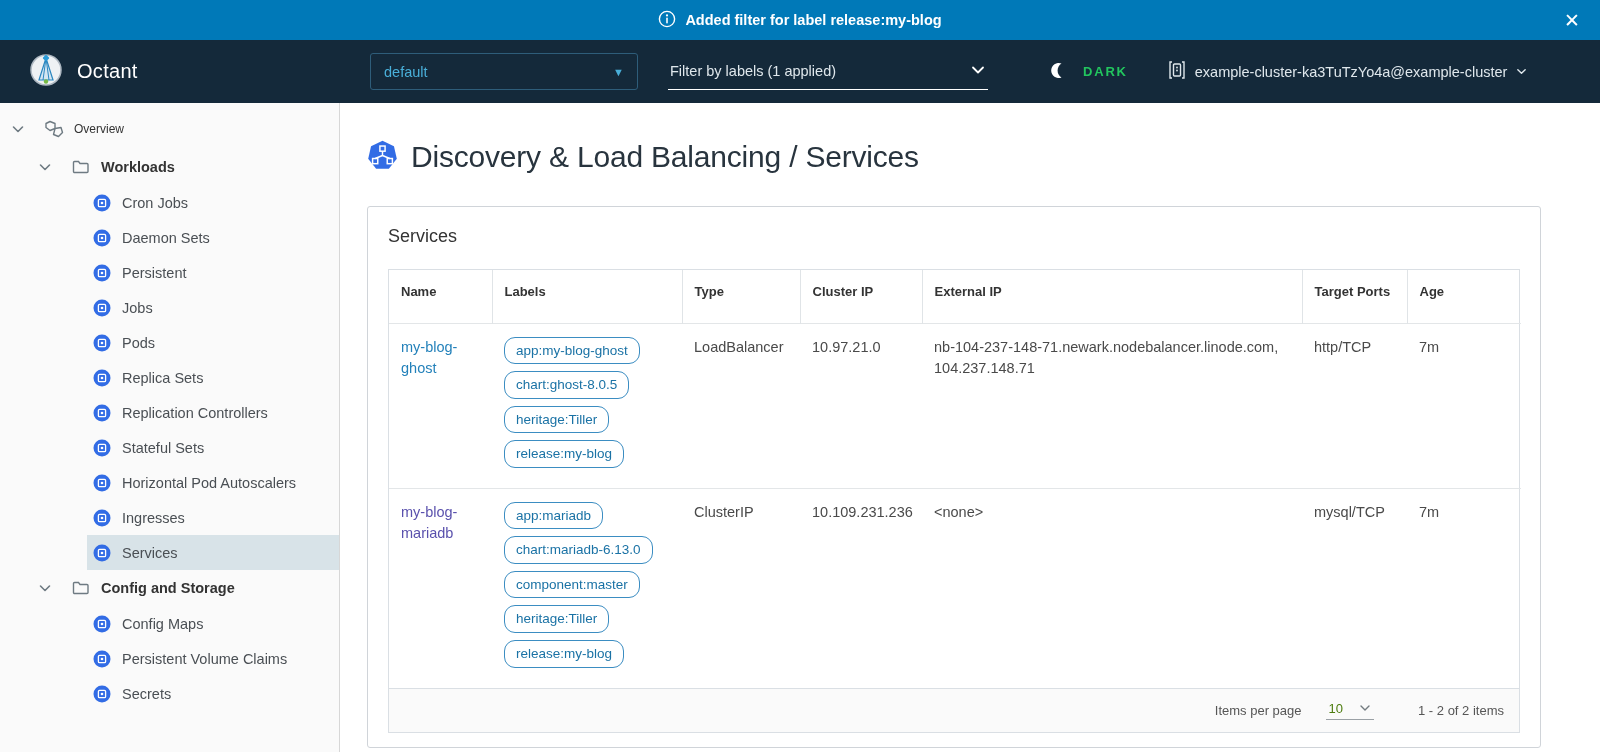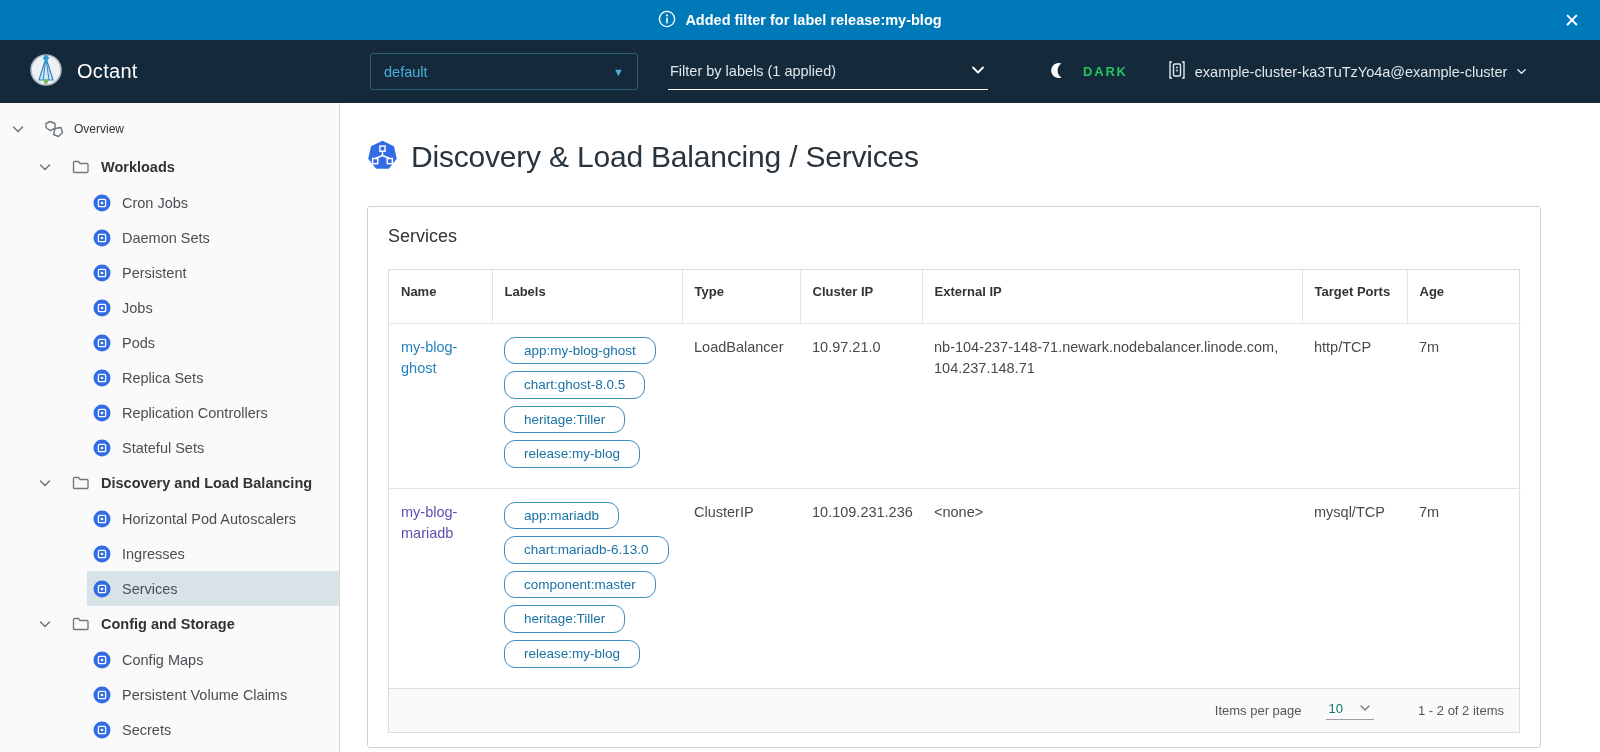--- a/index.html
+++ b/index.html
@@ -58,26 +58,26 @@
   table { width:100%; border-collapse:collapse; table-layout:fixed; }
   th { text-align:left; font-size:13px; font-weight:700; color:#333;
     padding:13px 12px; vertical-align:top; height:53px; border-left:1px solid #e0e4e7; line-height:1.45; }
   th:first-child { border-left:none; }
   td { font-size:14.5px; color:#4a4a4a; padding:13px 12px; vertical-align:top; line-height:1.45; }
   tbody tr { border-top:1px solid #e3e6e8; }
   a.res-link { color:var(--link,#2381ba); text-decoration:none; }
   a.res-link.visited { color:var(--visited,#5a51ad); }
   .pill-line { margin-bottom:7px; }
   .pill { display:inline-block; border:1px solid #3b8dc2; color:#1a72a5; background:#fff;
-    border-radius:11px; padding:3px 19px; font-size:13.5px; cursor:pointer; }
+    border-radius:11px; padding:3px 11px; font-size:13.5px; cursor:pointer; }
 
   .table-footer { height:44px; background:#fafafa; border-top:1px solid #dadfe4;
     display:flex; align-items:center; justify-content:flex-end;
     font-size:13px; color:#565656; padding-right:15px; }
-  .page-size { display:inline-flex; align-items:center; gap:16px; color:#0f766e;
+  .page-size { display:inline-flex; align-items:center; gap:16px; color:#4d7c0f;
     border-bottom:1px solid #9aa0a5; padding:0 3px 3px 3px; margin:0 44px 0 24px; cursor:pointer; }
 </style>
 </head>
 <body>
 
 <div class="notification">
   <span>
     <svg width="18" height="18" viewBox="0 0 18 18">
         <circle cx="9" cy="9" r="7.6" fill="none" stroke="#fff" stroke-width="1.4"></circle>
         <circle cx="9" cy="5.4" r="1.1" fill="#fff"></circle>
@@ -261,33 +261,20 @@
         <span class="nav-ico">
           <span class="k8icon">
             <svg width="18" height="18" viewBox="0 0 18 18">
               <circle cx="9" cy="9" r="8.5" fill="#326ce5"></circle>
               <rect x="5.4" y="5.4" width="7.2" height="7.2" rx="1.2" fill="none" stroke="#fff" stroke-width="1.3"></rect>
               <circle cx="9" cy="9" r="1.3" fill="#fff"></circle>
             </svg>
           </span>
         </span>
         <span class="nav-label">Stateful Sets</span>
-      </div>
-      <div class="nav-row nav-group">
-        <span class="nav-chevron">
-          <svg width="14" height="14" viewBox="0 0 14 14">
-            <path d="M2.5 5l4.5 4.5L11.5 5" fill="none" stroke="#6e7a82" stroke-width="1.6" stroke-linecap="round" stroke-linejoin="round"></path>
-          </svg>
-        </span>
-        <span class="nav-ico">
-          <svg width="18" height="18" viewBox="0 0 18 18">
-            <path d="M1.5 4.5a1 1 0 0 1 1-1h4l1.5 2h7a1 1 0 0 1 1 1v7a1 1 0 0 1-1 1h-12.5a1 1 0 0 1-1-1z" fill="none" stroke="#6e7a82" stroke-width="1.4"></path>
-          </svg>
-        </span>
-        <span class="nav-label">Discovery and Load Balancing</span>
       </div>
       <div class="nav-row nav-leaf">
         <span class="nav-ico">
           <span class="k8icon">
             <svg width="18" height="18" viewBox="0 0 18 18">
               <circle cx="9" cy="9" r="8.5" fill="#326ce5"></circle>
               <rect x="5.4" y="5.4" width="7.2" height="7.2" rx="1.2" fill="none" stroke="#fff" stroke-width="1.3"></rect>
               <circle cx="9" cy="9" r="1.3" fill="#fff"></circle>
             </svg>
           </span>

